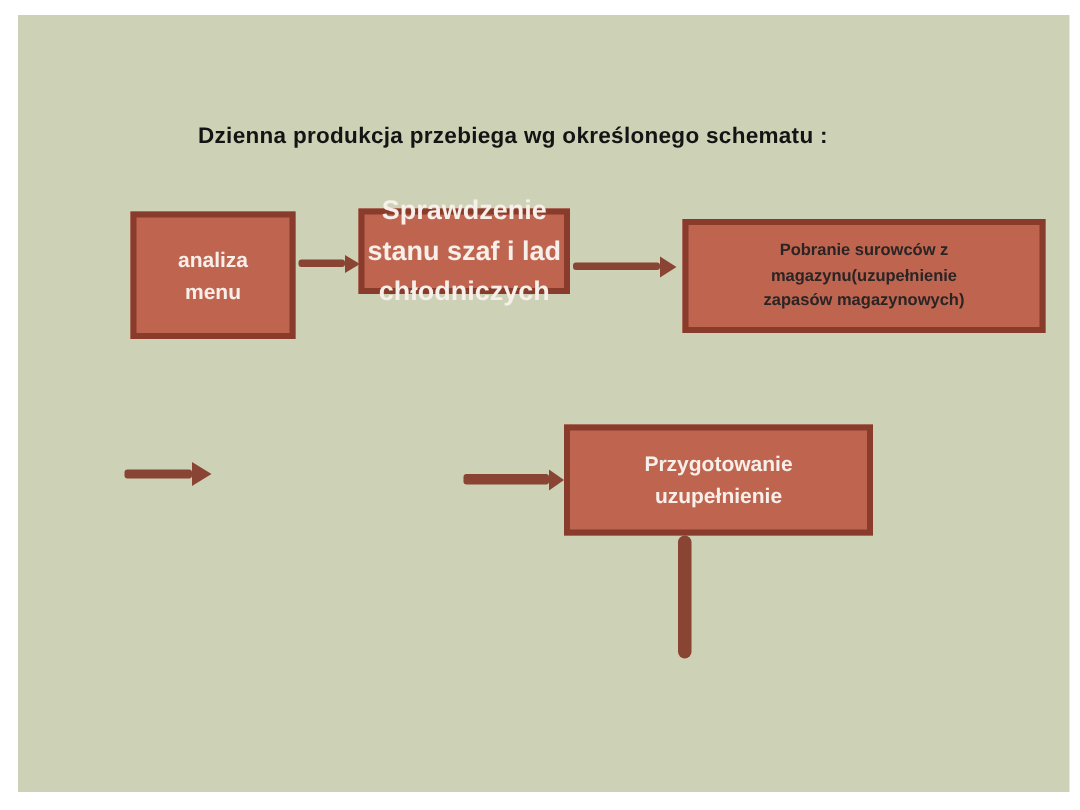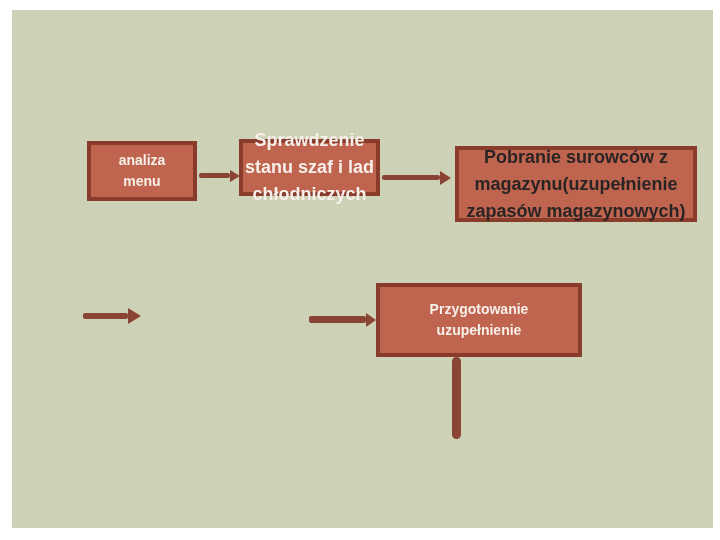--- a/index.html
+++ b/index.html
@@ -40,23 +40,23 @@
     display: flex;
     align-items: center;
     justify-content: center;
     text-align: center;
     font-weight: 700;
     color: #f7efe9;
     white-space: pre-line;
   }
   .box-dark { color: #2a2424; }
 
-  .box-analiza       { left: 75px;  top: 131px; width: 110px; height: 60px; font-size: 14px;   line-height: 1.5;  }
+  .box-analiza       { left: 75px;  top: 131px; width: 110px; height: 85px; font-size: 14px;   line-height: 1.5;  }
   .box-sprawdzenie   { left: 227px; top: 129px; width: 141px; height: 57px; font-size: 18px; line-height: 1.5;  }
-  .box-pobranie      { left: 443px; top: 136px; width: 242px; height: 76px; font-size: 18px; line-height: 1.5;  }
+  .box-pobranie      { left: 443px; top: 136px; width: 242px; height: 76px; font-size: 11px; line-height: 1.5;  }
   .box-obrobka       { left: 128px; top: 272px; width: 168px; height: 71px; font-size: 13.5px; line-height: 1.45; }
   .box-przygotowanie { left: 364px; top: 273px; width: 206px; height: 74px; font-size: 14px;   line-height: 1.5;  }
 
   .arrow-bar {
     position: absolute;
     background: #8a4434;
     border-radius: 2px;
   }
   .arrow-head {
     position: absolute;
@@ -91,20 +91,21 @@
     height: 82px;
     border-radius: 5px;
     background: #8a4434;
   }
 </style>
 </head>
 <body>
 
 <div class="slide">
 
+  <div class="slide-title">Dzienna produkcja przebiega wg określonego schematu :</div>
 
   <div class="flow-box box-analiza">
     <span>analiza
 menu</span>
   </div>
 
   <div>
     <div class="arrow-bar a1-bar"></div>
     <div class="arrow-head a1-head"></div>
   </div>

